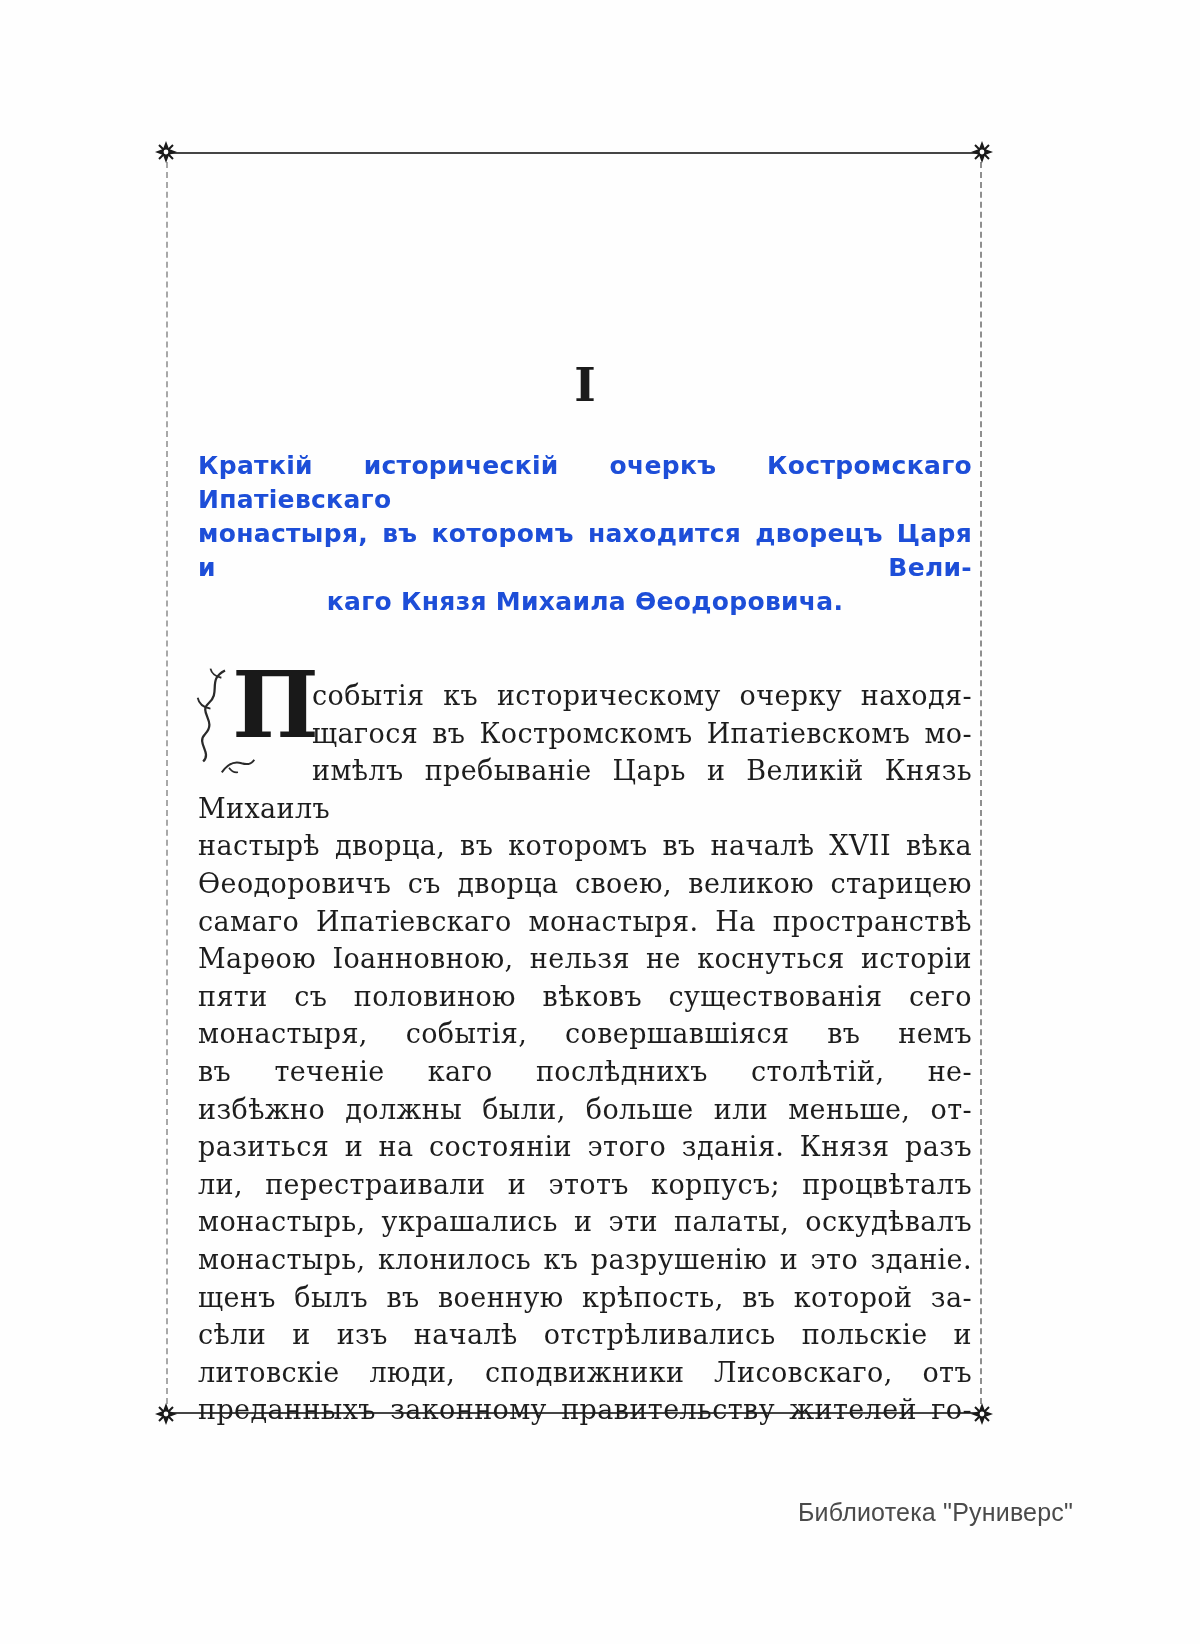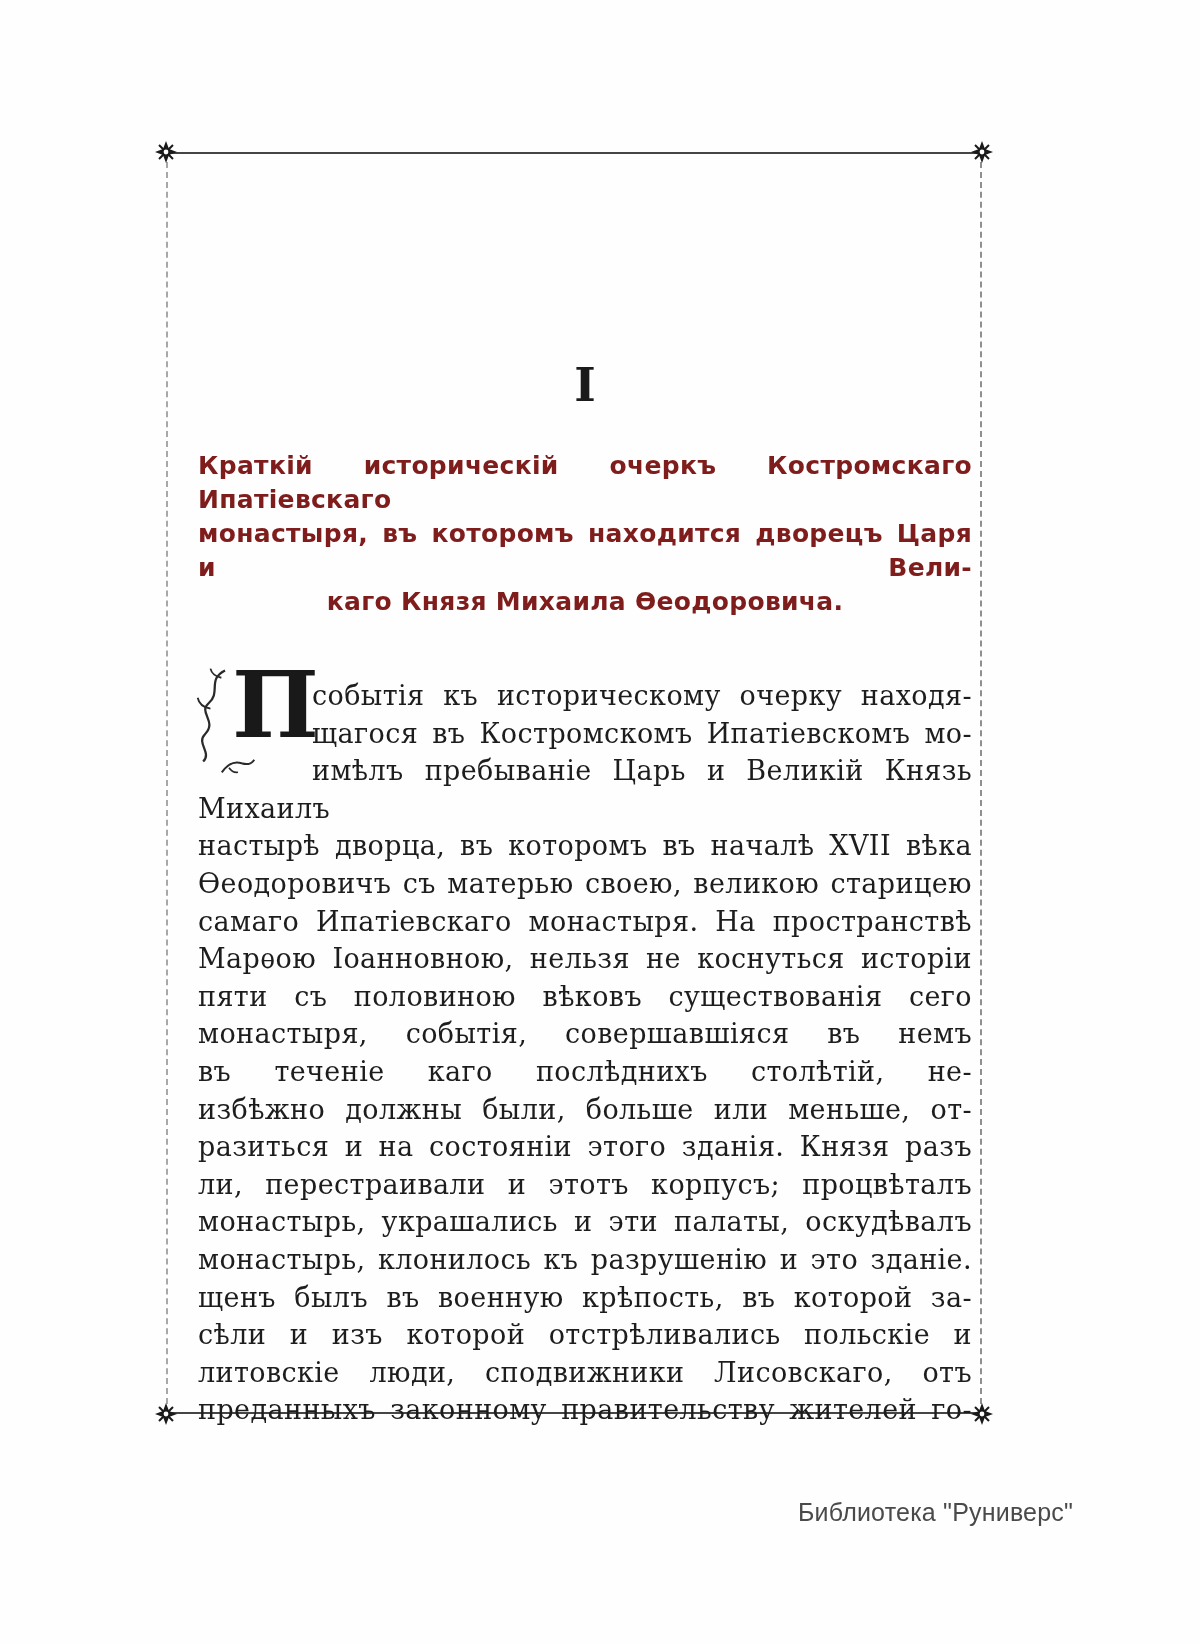--- a/index.html
+++ b/index.html
@@ -43,21 +43,21 @@
     color:#1b1b1b;
   }
   .heading {
     margin-top:38px;
   }
   .heading-line {
     font-family:"DejaVu Sans", "Liberation Sans", sans-serif;
     font-weight:700;
     font-size:25px; line-height:34px;
     letter-spacing:0.3px;
-    color:#7f1d1d;
+    color:#1d4ed8;
     text-align:justify;
     text-align-last:justify;
   }
   .heading-line.centered {
     text-align:right;
     text-align-last:center;
   }
   .body-text {
     margin-top:58px;
     color:#1d1d1d;
@@ -162,33 +162,33 @@
               <path d="M2 18 Q 12 4, 24 8 Q 34 11, 38 4" fill="none" stroke="#2a2a2a" stroke-width="2.2"></path>
               <path d="M10 13 q 4 6, 10 5" fill="none" stroke="#2a2a2a" stroke-width="1.8"></path>
             </svg>
           </span>
         </div>
 
         <div class="line">событія къ историческому очерку находя-</div>
         <div class="line">щагося въ Костромскомъ Ипатіевскомъ мо-</div>
         <div class="line">имѣлъ пребываніе Царь и Великій Князь Михаилъ</div>
         <div class="line">настырѣ дворца, въ которомъ въ началѣ XVII вѣка</div>
-        <div class="line">Ѳеодоровичъ съ матерью своею, великою старицею</div>
+        <div class="line">Ѳеодоровичъ съ дворца своею, великою старицею</div>
         <div class="line">самаго Ипатіевскаго монастыря. На пространствѣ</div>
         <div class="line">Марѳою Іоанновною, нельзя не коснуться исторіи</div>
         <div class="line">пяти съ половиною вѣковъ существованія сего</div>
         <div class="line">монастыря, событія, совершавшіяся въ немъ</div>
         <div class="line">въ теченіе каго послѣднихъ столѣтій, не-</div>
         <div class="line">избѣжно должны были, больше или меньше, от-</div>
         <div class="line">разиться и на состояніи этого зданія. Князя разъ</div>
         <div class="line">ли, перестраивали и этотъ корпусъ; процвѣталъ</div>
         <div class="line">монастырь, украшались и эти палаты, оскудѣвалъ</div>
         <div class="line">монастырь, клонилось къ разрушенію и это зданіе.</div>
         <div class="line">щенъ былъ въ военную крѣпость, въ которой за-</div>
-        <div class="line">сѣли и изъ которой отстрѣливались польскіе и</div>
+        <div class="line">сѣли и изъ началѣ отстрѣливались польскіе и</div>
         <div class="line">литовскіе люди, сподвижники Лисовскаго, отъ</div>
         <div class="line">преданныхъ законному правительству жителей го-</div>
       </div>
 
     </div>
   </div>
 
   <div class="watermark">Библиотека "Руниверс"</div>
 
 </div>

